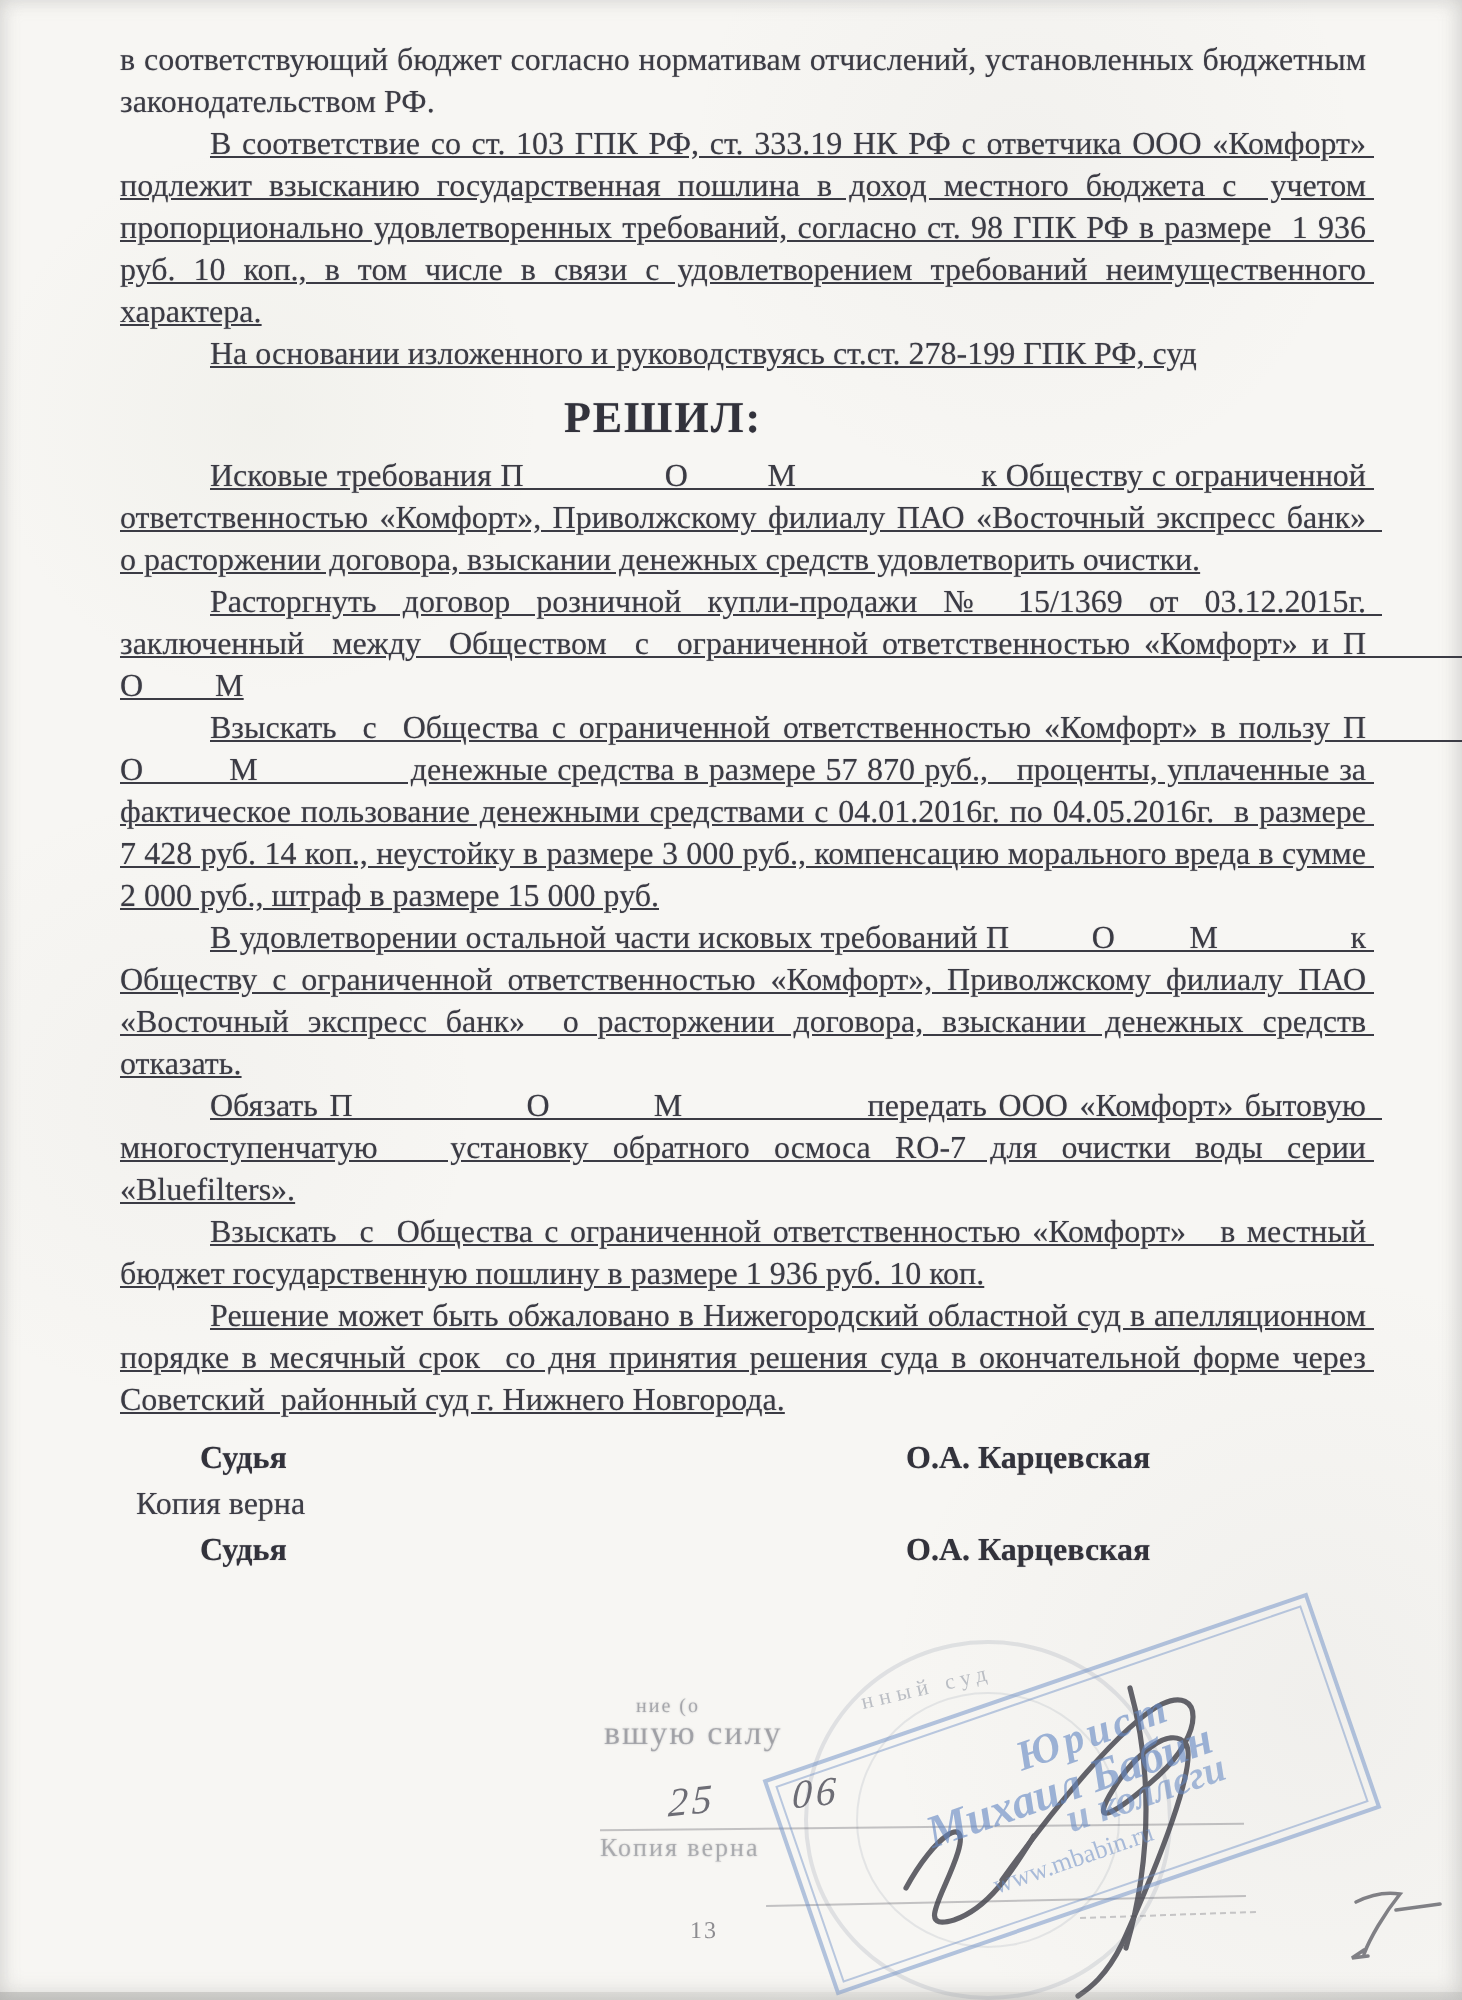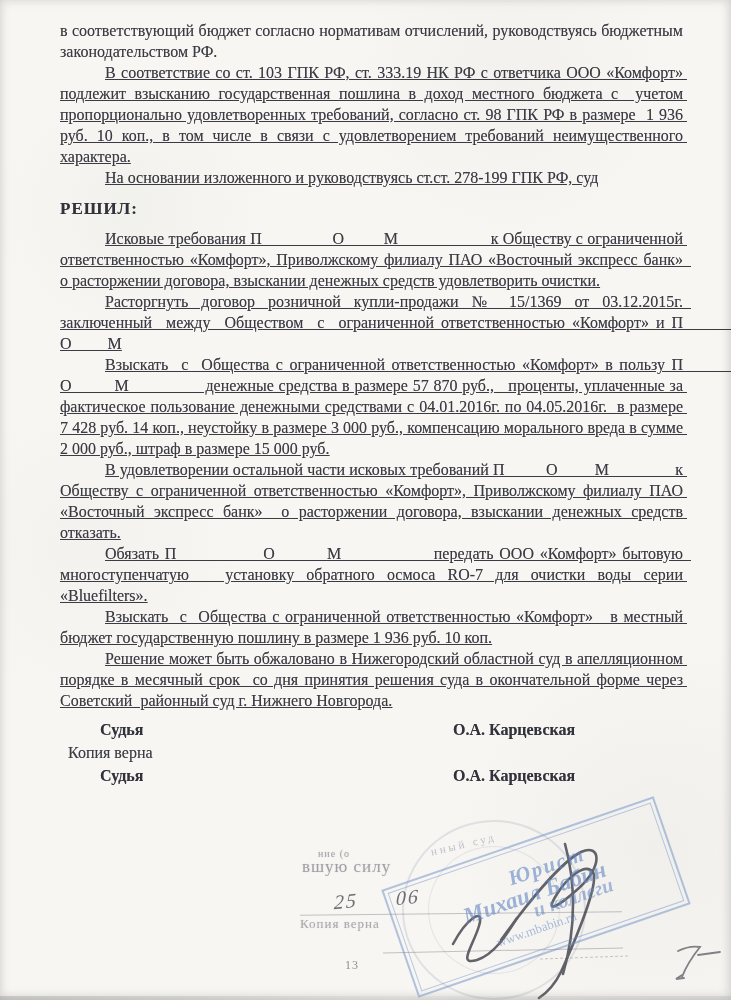--- a/index.html
+++ b/index.html
@@ -25,21 +25,21 @@
   }
   .body-text{
     position:absolute;top:20px;left:60px;width:623px;
     font-size:16px;line-height:21px;
     text-shadow:0 0 .5px rgba(55,55,65,.5);
   }
   .para{margin:0;text-align:justify;white-space:pre-wrap;}
   .indent{text-indent:45px;text-decoration:underline;}
   .heading{
     margin:10px 80px 9px 0;
-    text-align:left;font-weight:bold;font-size:17px;
+    text-align:center;font-weight:bold;font-size:22px;
     letter-spacing:1px;color:#32323b;
   }
   .sig-block{margin-top:8px;}
   .sig-row{position:relative;height:21px;}
   .sig-label{position:absolute;left:40px;font-weight:bold;color:#32323b;}
   .sig-copy{position:absolute;left:8px;color:#3d3d46;}
   .sig-name{position:absolute;left:393px;font-weight:bold;color:#32323b;text-align:right;}
   .sig-gap{height:2px;}
 
   
@@ -95,21 +95,21 @@
   .wm-l4{font-size:13px;margin:-1px 0 0 -20px;opacity:.85;}
 
   .page-num{position:absolute;left:345px;top:958px;font-size:12px;color:rgba(70,70,78,.6);letter-spacing:1px;}
 </style>
 </head>
 <body>
 
 <div class="page">
 
   <div class="body-text">
-    <p class="para">в соответствующий бюджет согласно нормативам отчислений, руководствуясь бюджетным законодательством РФ.</p>
+    <p class="para">в соответствующий бюджет согласно нормативам отчислений, установленных бюджетным законодательством РФ.</p>
     <p class="para indent">В соответствие со ст. 103 ГПК РФ, ст. 333.19 НК РФ с ответчика ООО «Комфорт» подлежит взысканию государственная пошлина в доход местного бюджета с  учетом пропорционально удовлетворенных требований, согласно ст. 98 ГПК РФ в размере  1 936 руб. 10 коп., в том числе в связи с удовлетворением требований неимущественного характера.</p>
     <p class="para indent">На основании изложенного и руководствуясь ст.ст. 278-199 ГПК РФ, суд</p>
 
     <p class="heading">РЕШИЛ:</p>
 
     <p class="para indent">Исковые требования П                О         М                     к Обществу с ограниченной ответственностью «Комфорт», Приволжскому филиалу ПАО «Восточный экспресс банк»  о расторжении договора, взыскании денежных средств удовлетворить очистки.</p>
     <p class="para indent">Расторгнуть договор розничной купли-продажи № 15/1369 от 03.12.2015г.  заключенный  между  Обществом  с  ограниченной ответственностью «Комфорт» и П               О         М</p>
     <p class="para indent">Взыскать  с  Общества с ограниченной ответственностью «Комфорт» в пользу П               О         М                денежные средства в размере 57 870 руб.,   проценты, уплаченные за фактическое пользование денежными средствами с 04.01.2016г. по 04.05.2016г.  в размере 7 428 руб. 14 коп., неустойку в размере 3 000 руб., компенсацию морального вреда в сумме 2 000 руб., штраф в размере 15 000 руб.</p>
     <p class="para indent">В удовлетворении остальной части исковых требований П          О         М                к Обществу с ограниченной ответственностью «Комфорт», Приволжскому филиалу ПАО «Восточный экспресс банк»  о расторжении договора, взыскании денежных средств отказать.</p>
     <p class="para indent">Обязать П               О         М                передать ООО «Комфорт» бытовую  многоступенчатую   установку обратного осмоса RO-7 для очистки воды серии «Bluefilters».</p>

